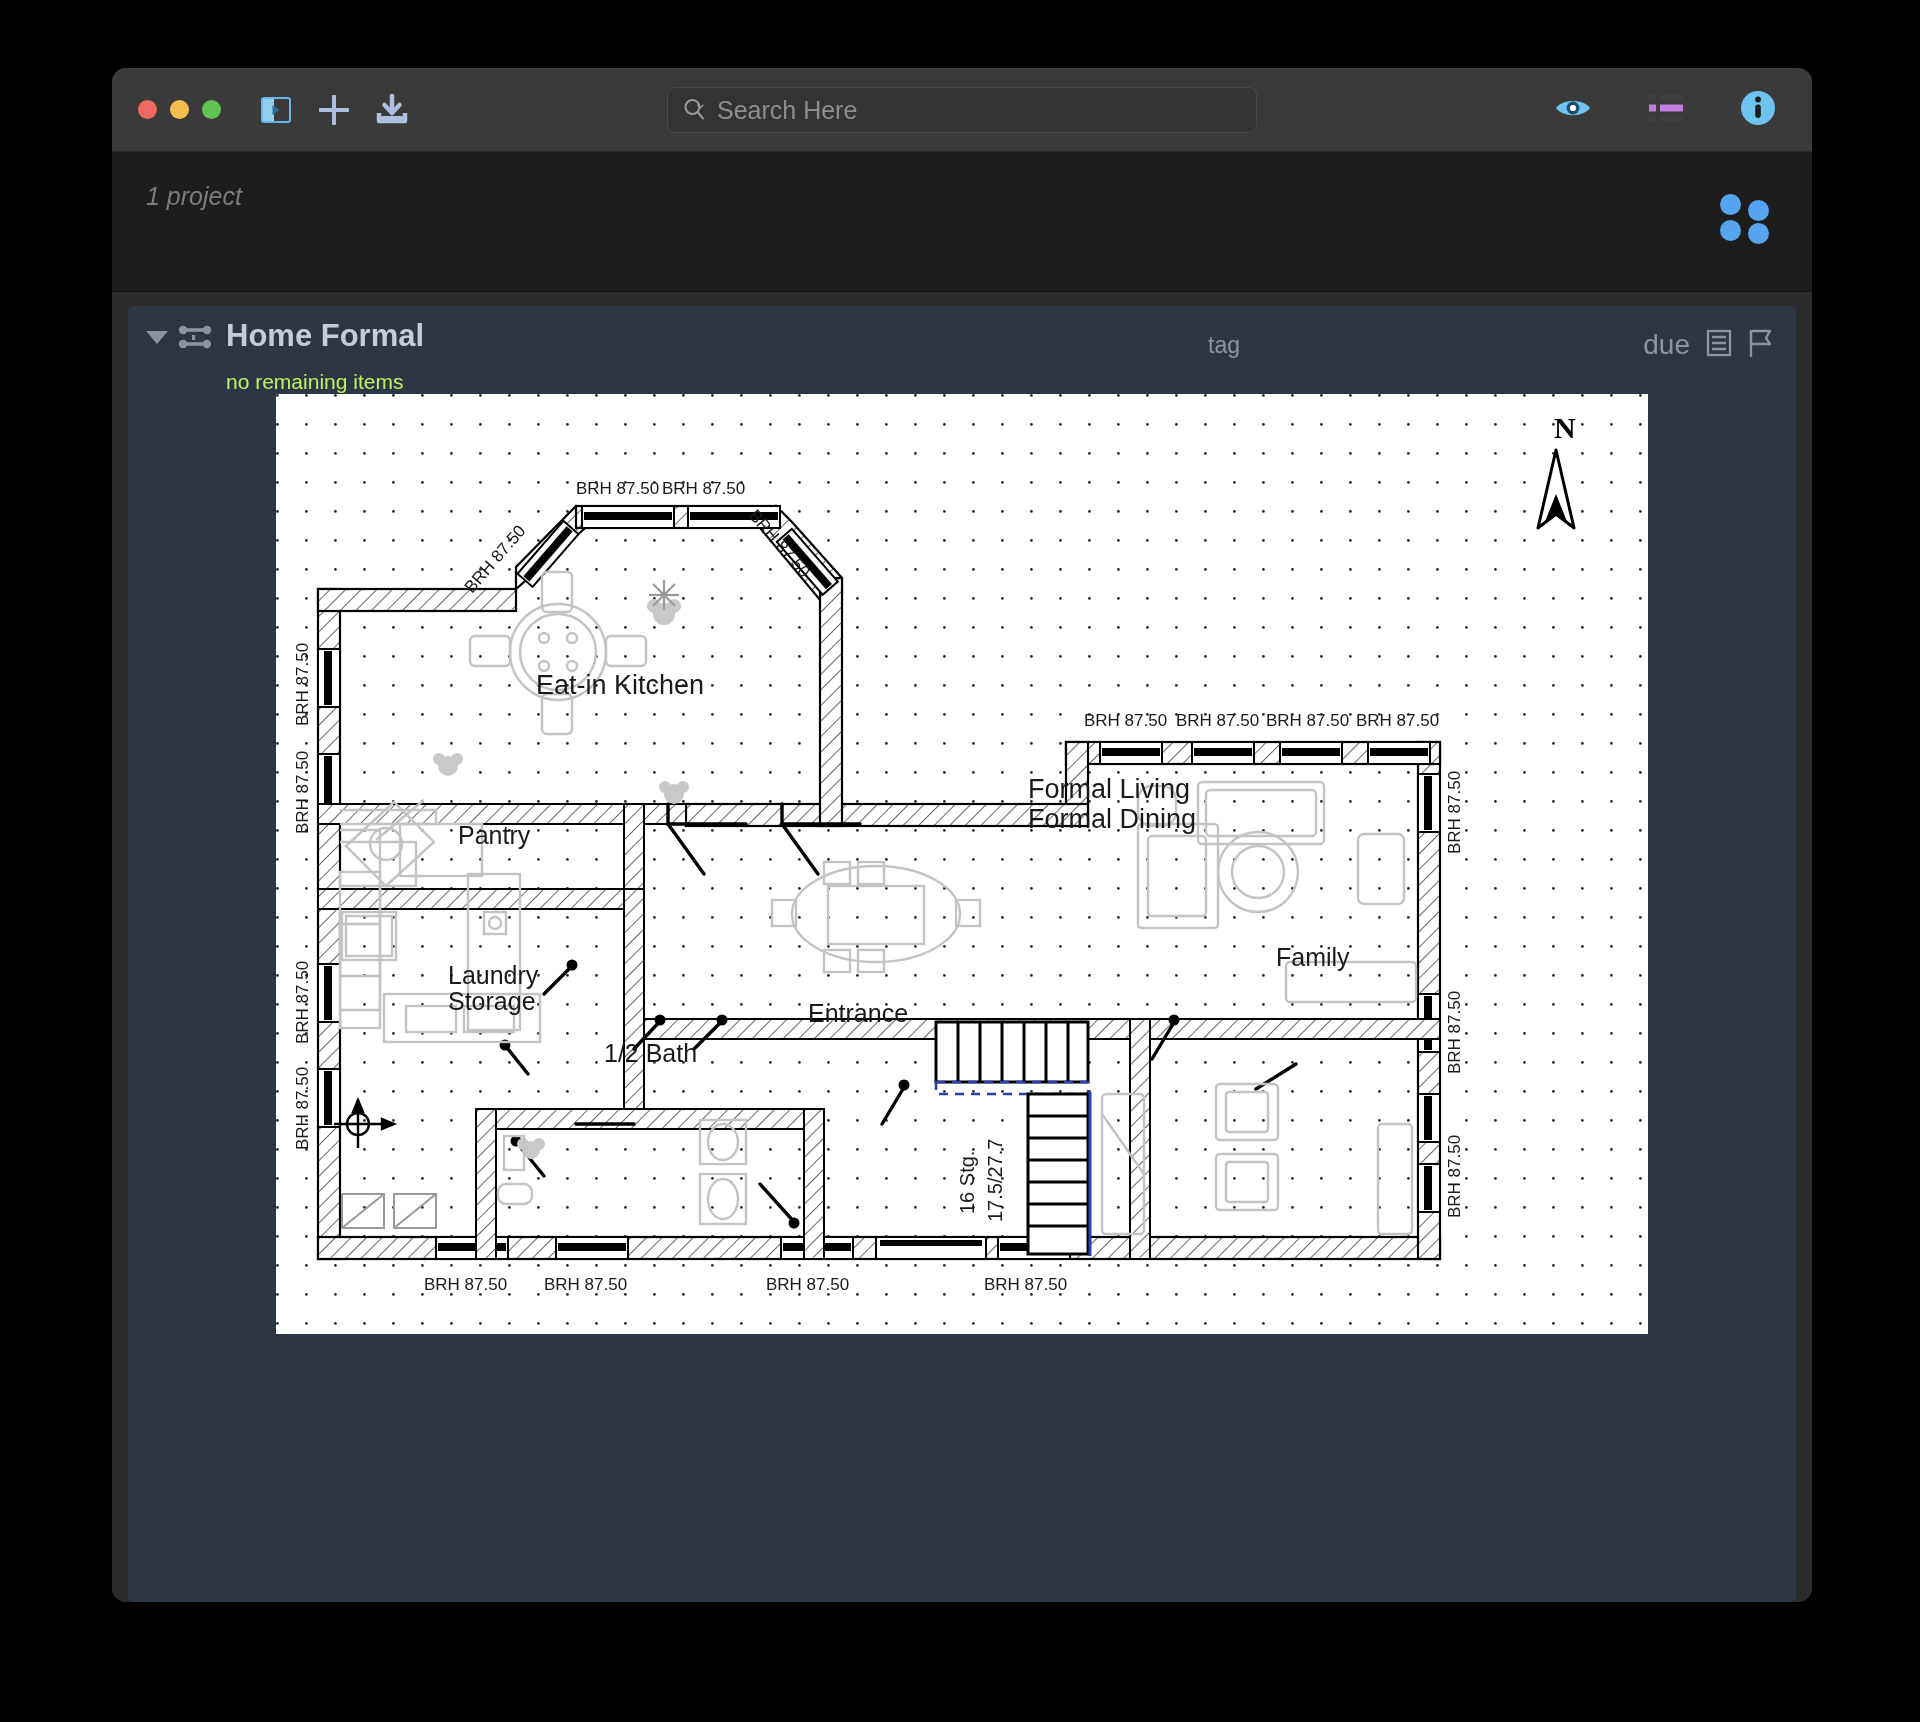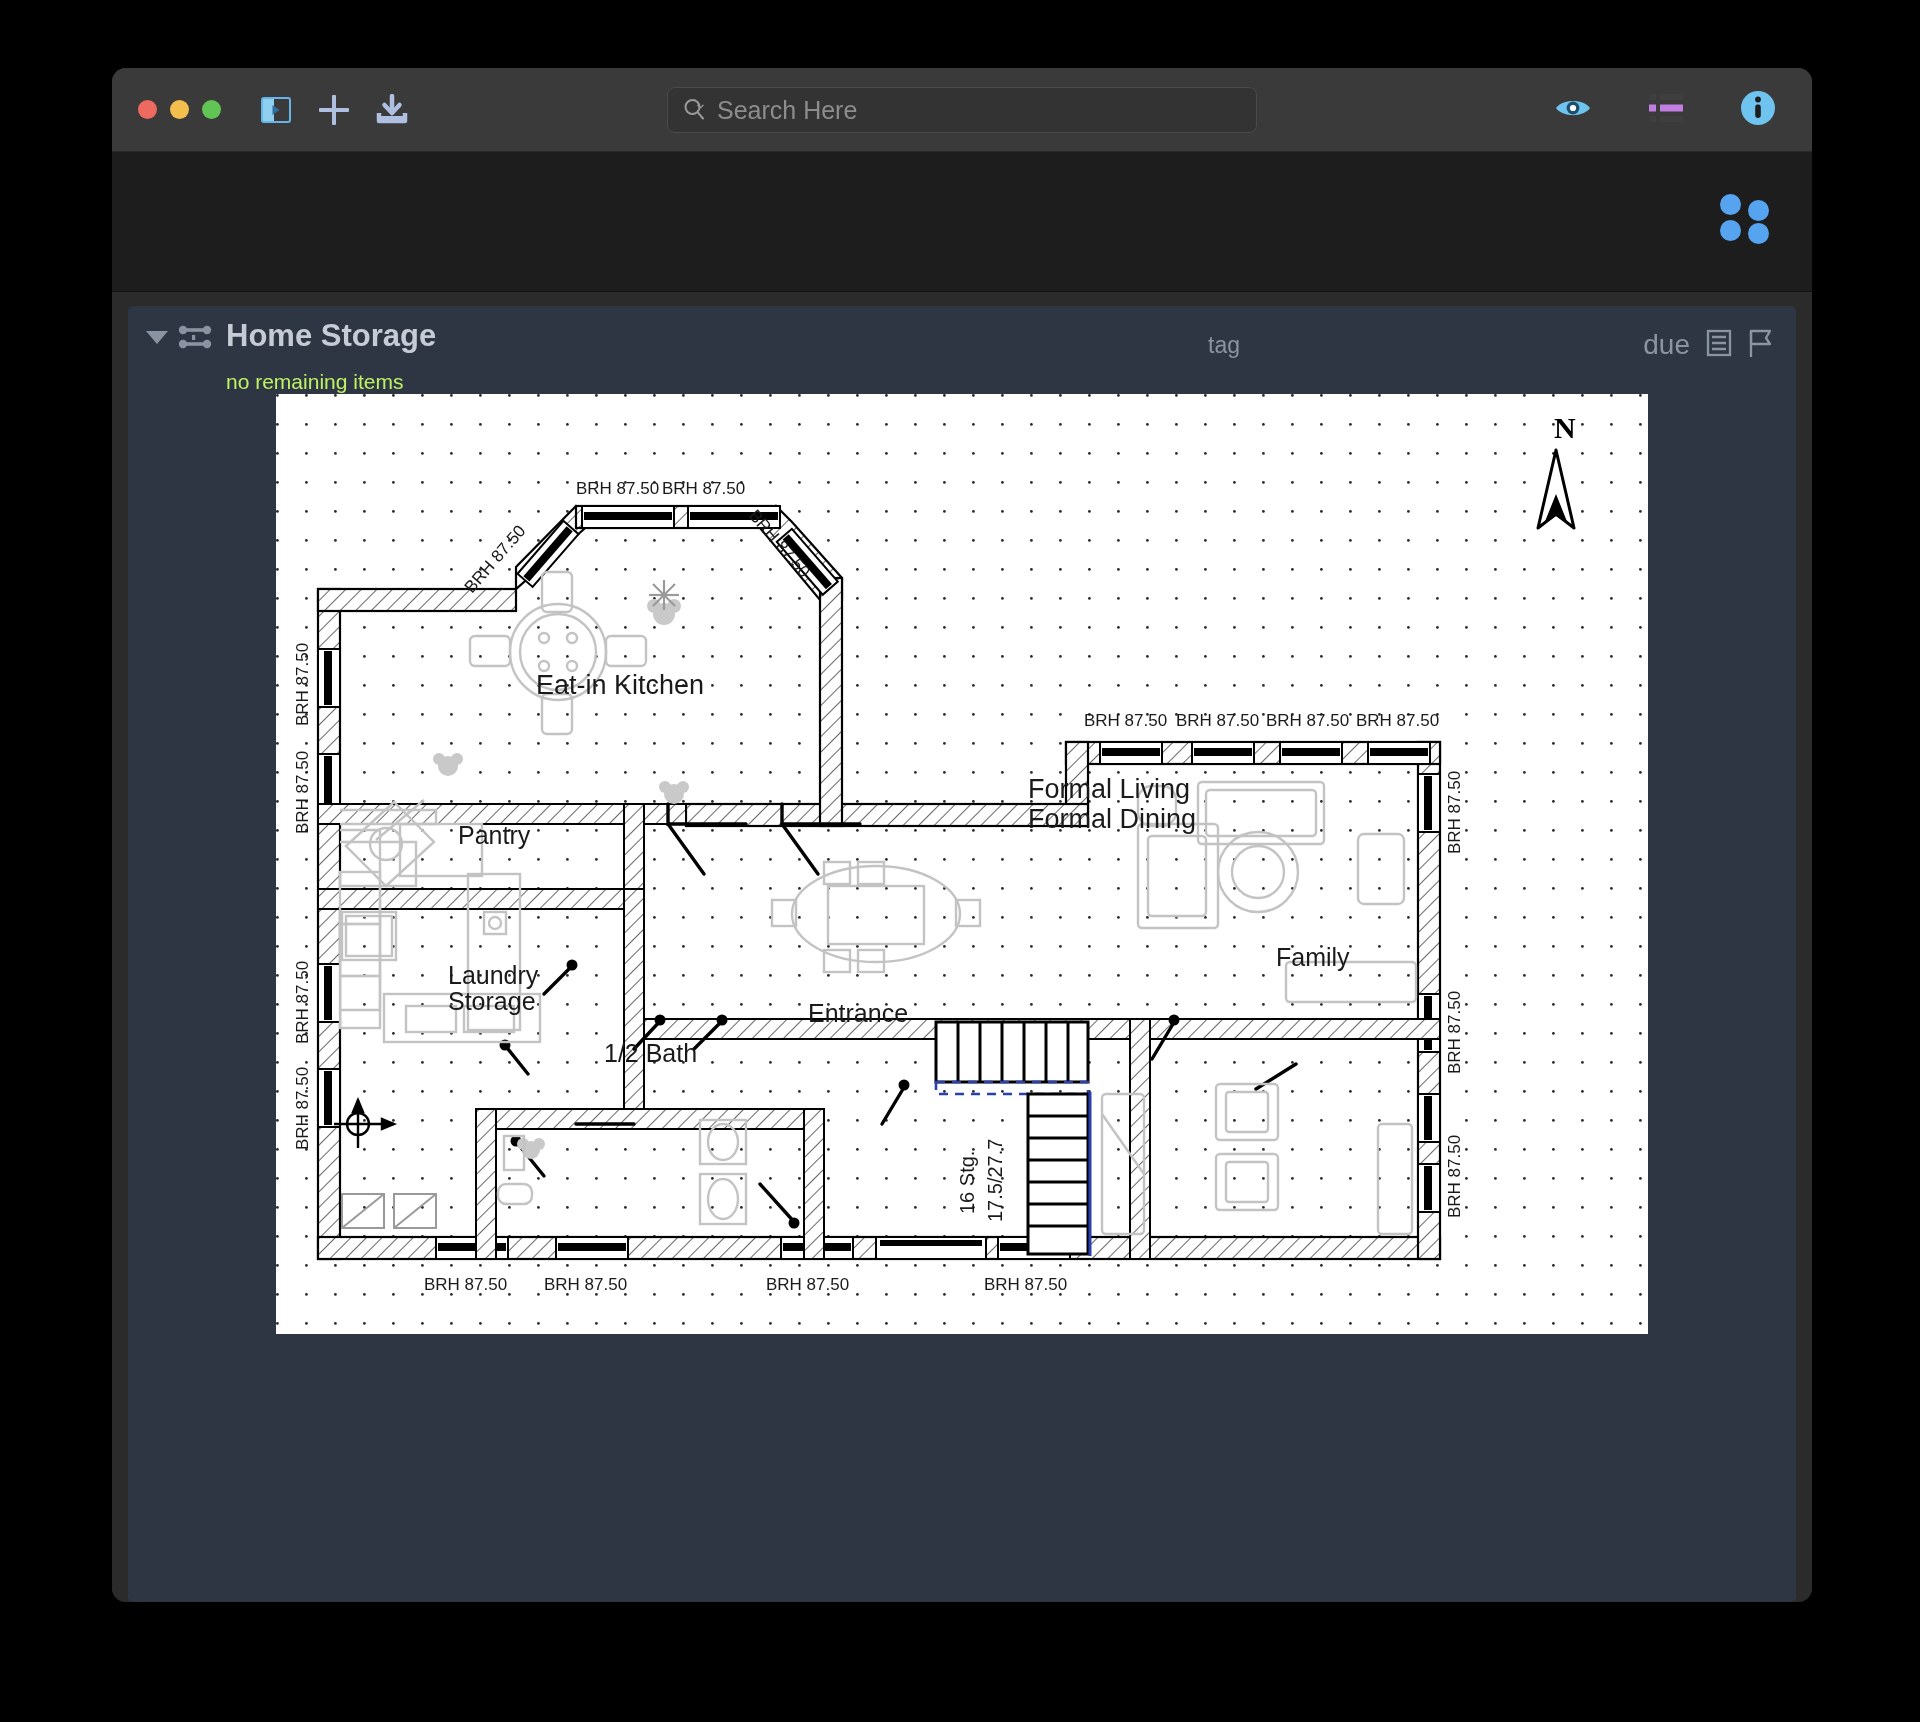--- a/index.html
+++ b/index.html
@@ -263,20 +263,21 @@
         <svg width="36" height="36" viewBox="0 0 36 36">
           <circle cx="18" cy="18" r="17" fill="#6fc3ef"></circle>
           <circle cx="18" cy="9.5" r="2.9" fill="#1d1d1d"></circle>
           <rect x="15.2" y="14.5" width="5.6" height="13.5" rx="2.4" fill="#1d1d1d"></rect>
         </svg>
       </div>
     </div>
   </div>
 
   <div class="projects-header">
+    <div class="proj-sub">1 project</div>
     <div class="dots-grid">
       <span class="d1"></span>
       <span class="d2"></span>
       <span class="d3"></span>
       <span class="d4"></span>
     </div>
   </div>
 
   <div class="content-area">
     <div class="project-card">
@@ -290,21 +291,21 @@
             <circle cx="5" cy="20" r="4.2" fill="#8a93a1"></circle>
             <circle cx="29" cy="6" r="4.2" fill="#8a93a1"></circle>
             <circle cx="29" cy="20" r="4.2" fill="#8a93a1"></circle>
             <rect x="7" y="4.2" width="22" height="3.6" fill="#8a93a1"></rect>
             <rect x="7" y="18.2" width="22" height="3.6" fill="#8a93a1"></rect>
             <rect x="14" y="11" width="3.2" height="5" fill="#8a93a1"></rect>
           </svg>
         </span>
 
         <div class="proj-names">
-          <div class="proj-name">Home Storage</div>
+          <div class="proj-name">Home Formal</div>
           <div class="proj-meta">no remaining items</div>
         </div>
 
         <div class="tag-label">tag</div>
 
         <div class="due-group">
           <span class="due-label">due</span>
           <span>
             <svg width="26" height="28" viewBox="0 0 26 28">
               <rect x="2" y="2" width="22" height="24" fill="none" stroke="#8b94a1" stroke-width="2.3"></rect>

